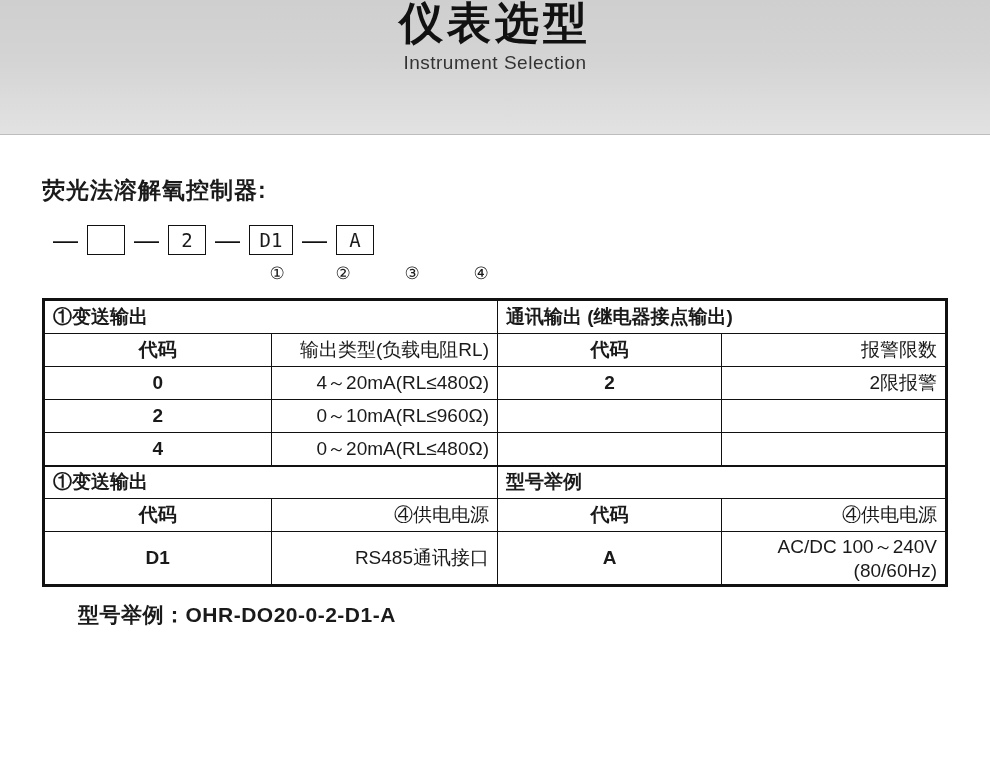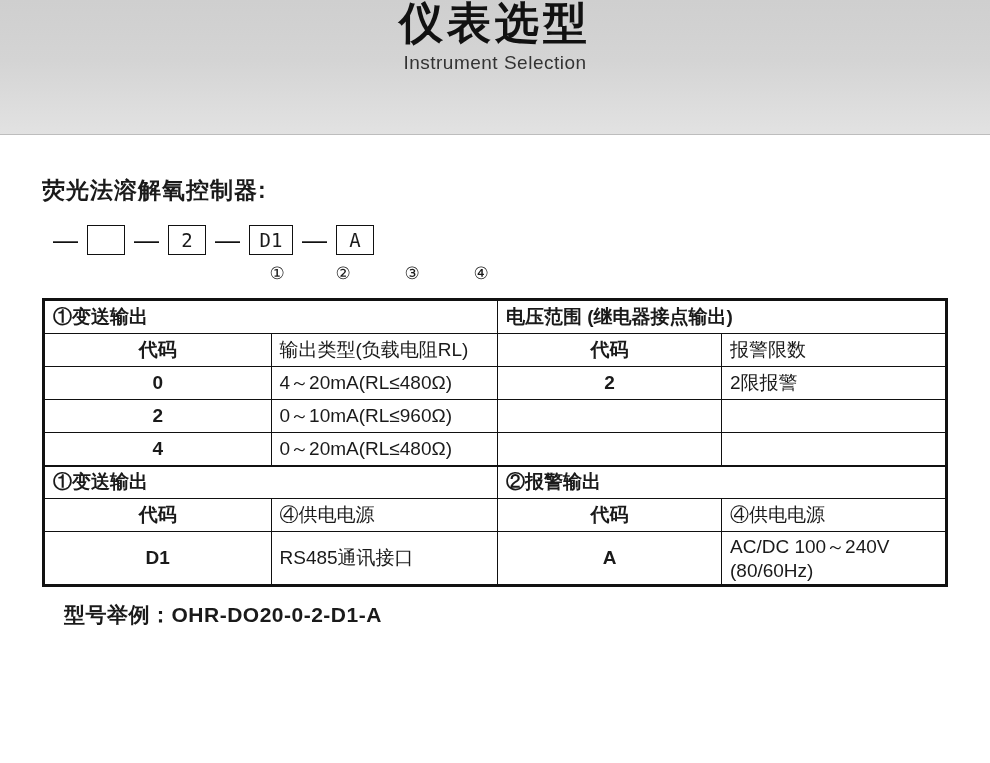--- a/index.html
+++ b/index.html
@@ -122,27 +122,27 @@
     font-size: 20px;
     height: 38px;
   }
   td.center { text-align: center; font-weight: bold; }
   td.noborder-b { border-bottom: none; }
   td.noborder-t { border-top: none; }
   .thickline {
     border-top: 2px solid #111 !important;
   }
   .col-code { width: 66px; }
-  .col-mid  { width: 387px; }
+  .col-mid  { width: 387px; text-align: right; }
   .col-code2 { width: 72px; }
-  .col-right { width: 379px; }
+  .col-right { width: 379px; text-align: right; }
 
   .example {
     margin-top: 14px;
-    margin-left: 22px;
+    margin-left: 36px;
     font-size: 21px;
     font-weight: bold;
     letter-spacing: 0.5px;
   }
 </style>
 </head>
 <body>
 
 <div class="banner">
   <div class="banner-title">仪表选型</div>
@@ -171,21 +171,21 @@
     <span class="marker" style="width:72px">③</span>
     <span class="marker" style="width:66px">④</span>
   </div>
 
   <div class="tbl-wrap">
     <table class="grid">
       <tbody>
 
         <tr>
           <td class="hdr col-code" colspan="2" style="width:453px">①变送输出</td>
-          <td class="hdr" colspan="2">电压范围 (继电器接点输出)</td>
+          <td class="hdr" colspan="2">通讯输出 (继电器接点输出)</td>
         </tr>
 
         <tr>
           <td class="col-code center">代码</td>
           <td class="col-mid">输出类型(负载电阻RL)</td>
           <td class="col-code2 center">代码</td>
           <td class="col-right">报警限数</td>
         </tr>
 
         <tr>
@@ -202,21 +202,21 @@
         </tr>
         <tr>
           <td class="col-code center noborder-t">4</td>
           <td class="col-mid noborder-t">0～20mA(RL≤480Ω)</td>
           <td class="col-code2 center noborder-t"></td>
           <td class="col-right noborder-t"></td>
         </tr>
 
         <tr>
           <td class="hdr thickline" colspan="2">①变送输出</td>
-          <td class="hdr thickline" colspan="2">②报警输出</td>
+          <td class="hdr thickline" colspan="2">型号举例</td>
         </tr>
 
         <tr>
           <td class="col-code center">代码</td>
           <td class="col-mid">④供电电源</td>
           <td class="col-code2 center">代码</td>
           <td class="col-right">④供电电源</td>
         </tr>
 
         <tr>

